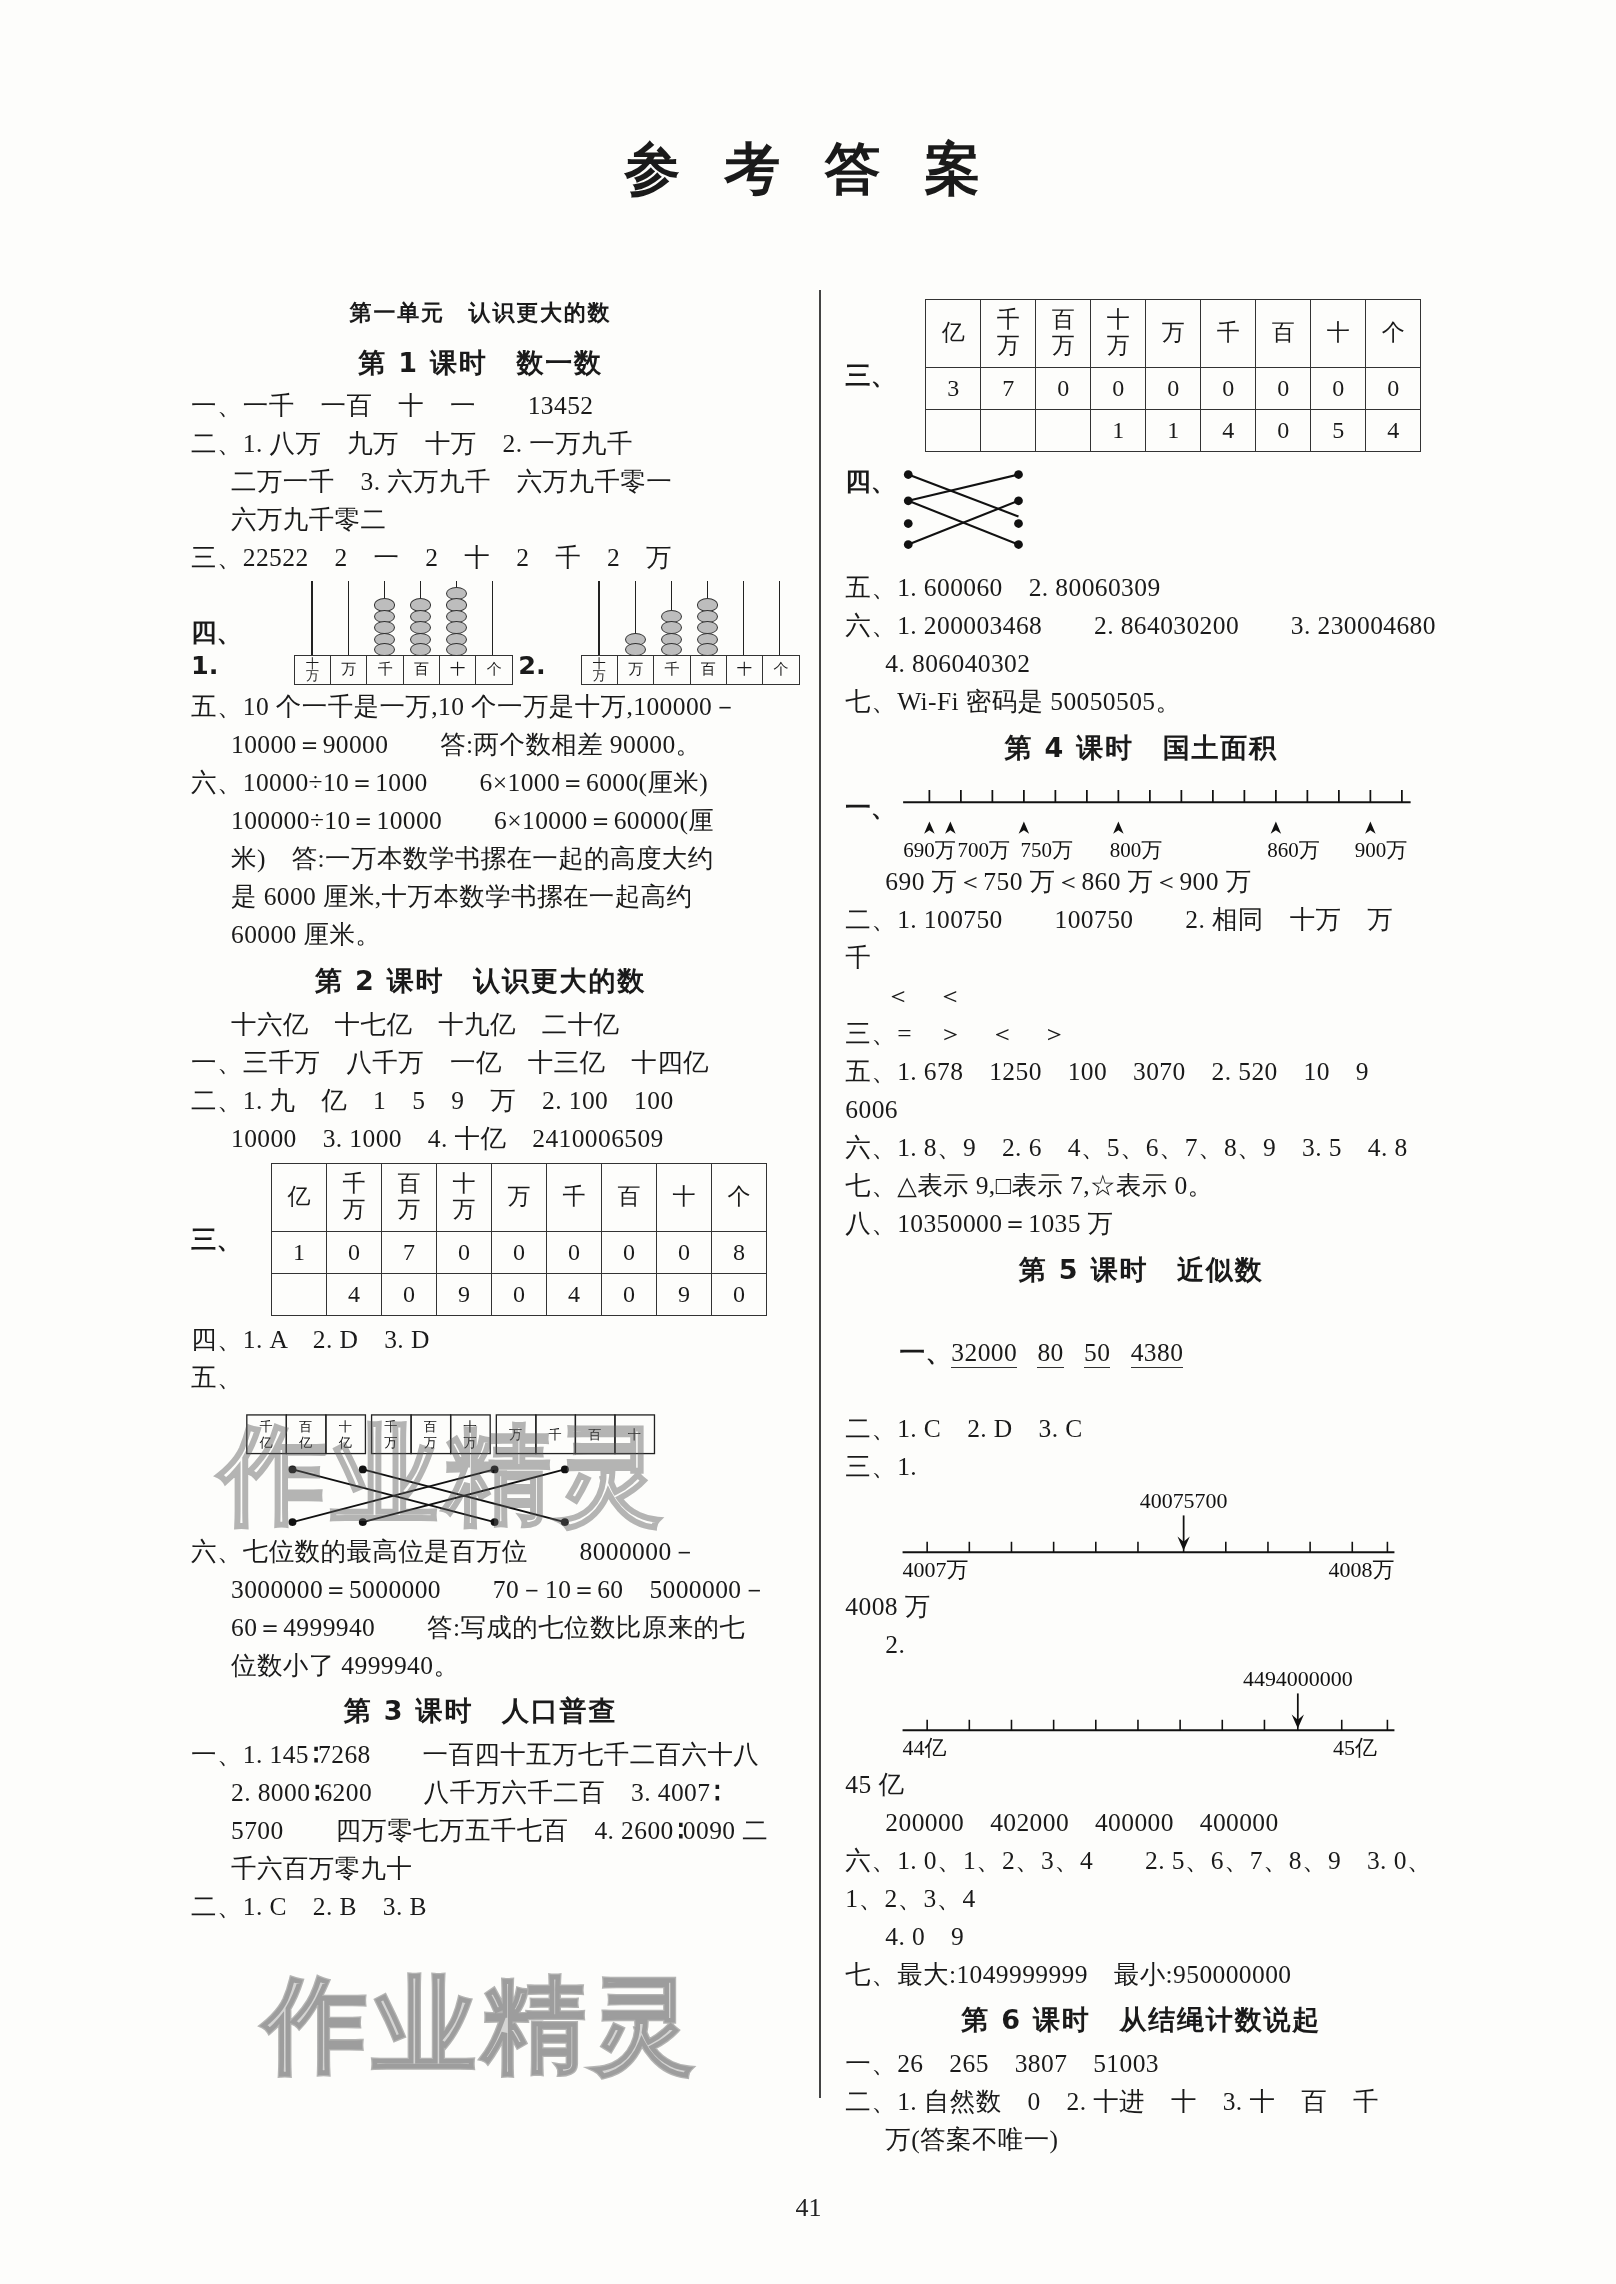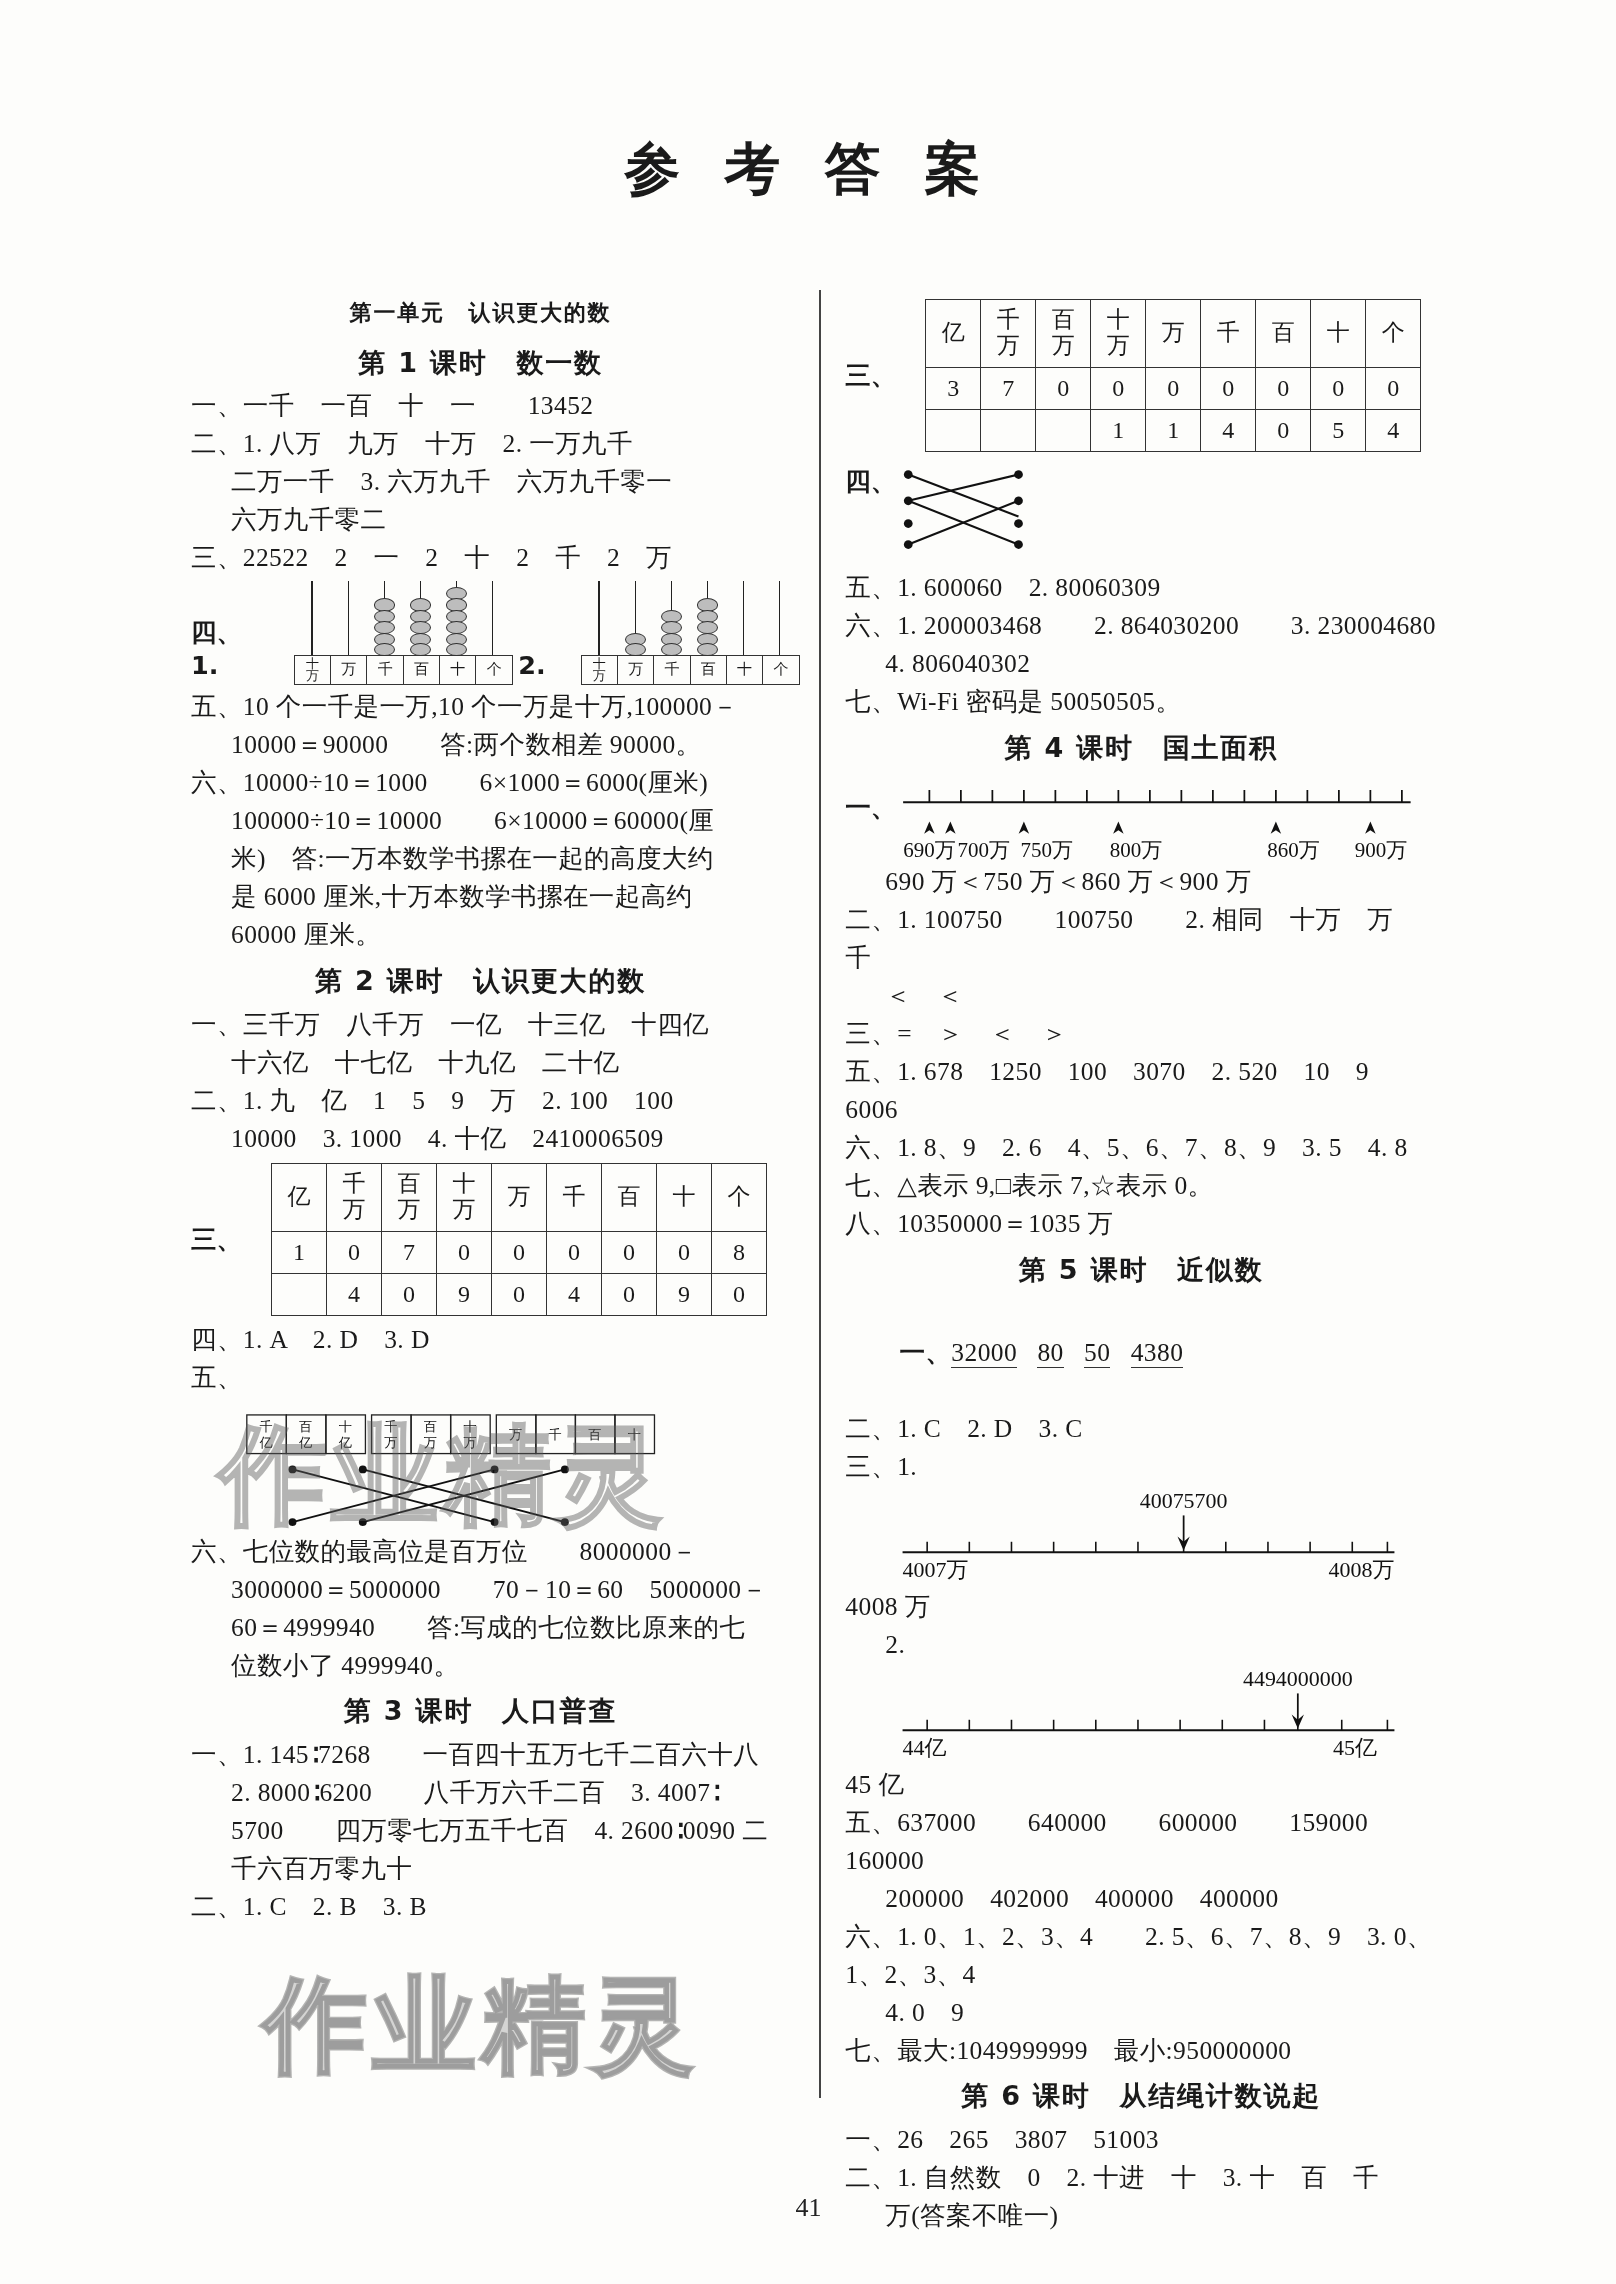--- a/index.html
+++ b/index.html
@@ -260,22 +260,22 @@
 
       <div class="line">五、10 个一千是一万,10 个一万是十万,100000－</div>
       <div class="line indent">10000＝90000　　答:两个数相差 90000。</div>
       <div class="line">六、10000÷10＝1000　　6×1000＝6000(厘米)</div>
       <div class="line indent">100000÷10＝10000　　6×10000＝60000(厘</div>
       <div class="line indent">米)　答:一万本数学书摞在一起的高度大约</div>
       <div class="line indent">是 6000 厘米,十万本数学书摞在一起高约</div>
       <div class="line indent">60000 厘米。</div>
 
       <div class="lesson">第 2 课时　认识更大的数</div>
+      <div class="line indent">十六亿　十七亿　十九亿　二十亿</div>
       <div class="line">一、三千万　八千万　一亿　十三亿　十四亿</div>
-      <div class="line indent">十六亿　十七亿　十九亿　二十亿</div>
       <div class="line">二、1. 九　亿　1　5　9　万　2. 100　100</div>
       <div class="line indent">10000　3. 1000　4. 十亿　2410006509</div>
 
       <div class="tbl-wrap">
         <span class="lbl">三、</span>
         <table class="pv" id="tbl-left">
             <tbody>
               <tr class="hdr">
                 <td>
                   <span>亿</span>
@@ -607,21 +607,20 @@
               <line x1="470" y1="60" x2="470" y2="72"></line>
             <line x1="520" y1="60" x2="520" y2="72"></line>
               <line x1="572" y1="60" x2="572" y2="72"></line>
           </g>
           <text x="20" y="100" font-size="25" font-family="Liberation Serif, serif" fill="#111">44亿</text>
           <text x="560" y="100" font-size="25" font-family="Liberation Serif, serif" fill="#111" text-anchor="end">45亿</text>
         </svg>
       </div>
       <div class="line">45 亿</div>
 
-      <div class="line">五、637000　　640000　　600000　　159000　　160000</div>
       <div class="line indent">200000　402000　400000　400000</div>
       <div class="line">六、1. 0、1、2、3、4　　2. 5、6、7、8、9　3. 0、1、2、3、4</div>
       <div class="line indent">4. 0　9</div>
       <div class="line">七、最大:1049999999　最小:950000000</div>
 
       <div class="lesson">第 6 课时　从结绳计数说起</div>
       <div class="line">一、26　265　3807　51003</div>
       <div class="line">二、1. 自然数　0　2. 十进　十　3. 十　百　千</div>
       <div class="line indent">万(答案不唯一)</div>
     </div>

